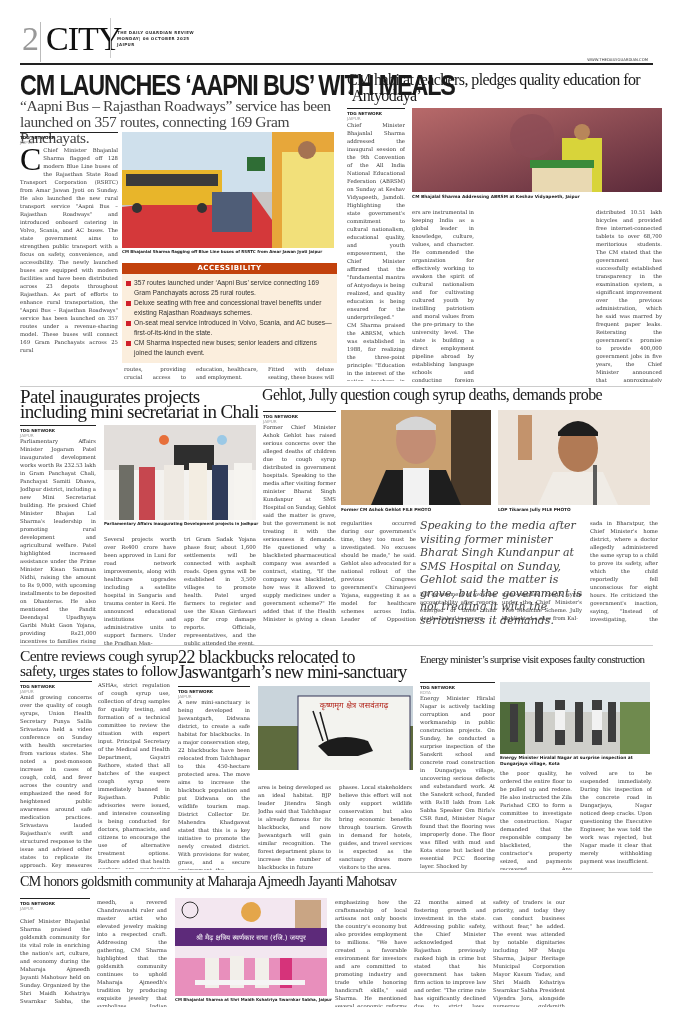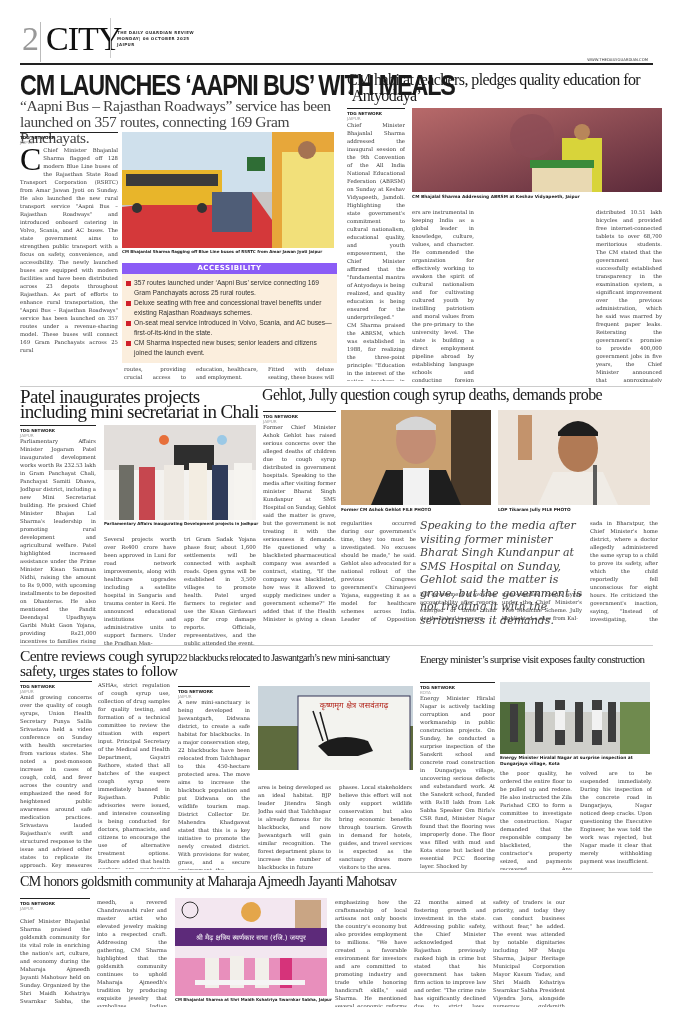--- a/index.html
+++ b/index.html
@@ -15,21 +15,21 @@
 .toprule{left:20px;top:63px;width:633px;height:2px;background:#222}
 .h-main{left:20px;top:70px;font-family:"Liberation Sans",sans-serif;font-weight:bold;font-size:30px;line-height:30px;color:#1a1a1a;letter-spacing:-1.5px;transform:scaleX(0.78);transform-origin:left top;white-space:nowrap}
 .deck{left:20px;top:98px;width:315px;font-family:"Liberation Serif",serif;font-size:15.5px;line-height:16px;color:#444;letter-spacing:-0.4px}
 .h2{font-family:"Liberation Serif",serif;color:#1a1a1a;letter-spacing:-0.6px;line-height:1}
 .byline{font-family:"DejaVu Sans",sans-serif;font-size:4.2px;font-weight:bold;color:#222;line-height:5px;border-top:1.5px solid #222;padding-top:2px}
 .byline span{display:block;font-weight:normal;color:#999}
 .body{font-family:"DejaVu Serif",serif;font-size:5.3px;line-height:8px;color:#333;text-align:justify}
 .caption{font-family:"DejaVu Sans",sans-serif;font-size:4.3px;font-weight:bold;color:#222;line-height:5.5px}
 .photo{overflow:hidden}
 .access-box{left:122px;top:263px;width:215px;height:100px;background:#fbeedd}
-.access-head{left:122px;top:263px;width:215px;height:11px;background:#8b5cf6;color:#fff;font-family:"DejaVu Sans",sans-serif;font-weight:bold;font-size:7px;text-align:center;line-height:11px;letter-spacing:0.5px}
+.access-head{left:122px;top:263px;width:215px;height:11px;background:#c2410c;color:#fff;font-family:"DejaVu Sans",sans-serif;font-weight:bold;font-size:7px;text-align:center;line-height:11px;letter-spacing:0.5px}
 .access-list{left:126px;top:278px;width:208px;font-family:"Liberation Sans",sans-serif;font-size:6.7px;line-height:10px;color:#333;list-style:none}
 .access-list li{position:relative;padding-left:8px;margin-bottom:0}
 .access-list li:before{content:"";position:absolute;left:0;top:3px;width:5px;height:5px;background:#d0202a}
 .pullquote{font-family:"DejaVu Serif",serif;font-style:italic;font-size:11px;line-height:13.5px;color:#444}
 .hr{height:1px;background:#ccc}
 </style>
 </head>
 <body>
 
 <div class="abs masthead-num">2</div>
@@ -174,21 +174,21 @@
 
 <div class="abs hr" style="left:20px;top:645px;width:633px"></div>
 <div class="abs h2" style="left:20px;top:648px;width:165px;font-size:15.5px;line-height:15px">Centre reviews cough syrup safety, urges states to follow</div>
 <div class="abs byline" style="left:20px;top:681px;width:72px">
   <div>TDG NETWORK</div>
   <span>JAIPUR</span>
 </div>
 <div class="abs body" style="left:20px;top:693px;width:72px;height:176px;overflow:hidden">Amid growing concerns over the quality of cough syrups, Union Health Secretary Punya Salila Srivastava held a video conference on Sunday with health secretaries from various states. She noted a post-monsoon increase in cases of cough, cold, and fever across the country and emphasized the need for heightened public awareness around safe medication practices. Srivastava lauded Rajasthan's swift and structured response to the issue and advised other states to replicate its approach. Key measures taken by the state include door-to-door awareness drives by CHOs, ANMs, and</div>
 <div class="abs body" style="left:98px;top:681px;width:72px;height:188px;overflow:hidden">ASHAs, strict regulation of cough syrup use, collection of drug samples for quality testing, and formation of a technical committee to review the situation with expert input. Principal Secretary of the Medical and Health Department, Gayatri Rathore, stated that all batches of the suspect cough syrup were immediately banned in Rajasthan. Public advisories were issued, and intensive counseling is being conducted for doctors, pharmacists, and citizens to encourage the use of alternative treatment options. Rathore added that health workers are conducting state-wide door-to-door surveys to identify individuals with symptoms of seasonal illnesses.</div>
 
-<div class="abs h2" style="left:178px;top:650px;width:240px;font-size:10px;line-height:15px">22 blackbucks relocated to Jaswantgarh’s new mini-sanctuary</div>
+<div class="abs h2" style="left:178px;top:650px;width:240px;font-size:18px;line-height:15px">22 blackbucks relocated to Jaswantgarh’s new mini-sanctuary</div>
 <div class="abs byline" style="left:178px;top:686px;width:72px">
   <div>TDG NETWORK</div>
   <span>JAIPUR</span>
 </div>
 <div class="abs body" style="left:178px;top:698px;width:72px;height:172px;overflow:hidden">A new mini-sanctuary is being developed in Jaswantgarh, Didwana district, to create a safe habitat for blackbucks. In a major conservation step, 22 blackbucks have been relocated from Talchhapar to this 450-hectare protected area. The move aims to increase the blackbuck population and put Didwana on the wildlife tourism map. District Collector Dr. Mahendra Khadgawat stated that this is a key initiative to promote the newly created district. With provisions for water, grass, and a secure environment, the</div>
 <div class="abs photo" style="left:258px;top:686px;width:155px;height:84px">
   <svg width="155" height="95" viewBox="0 0 155 95">
     <rect width="155" height="95" fill="#c9d4db"></rect>
     <rect y="40" width="155" height="55" fill="#5e6b3e"></rect>
     <rect x="40" y="10" width="112" height="80" fill="#f3f3ef" stroke="#335" stroke-width="1"></rect>

